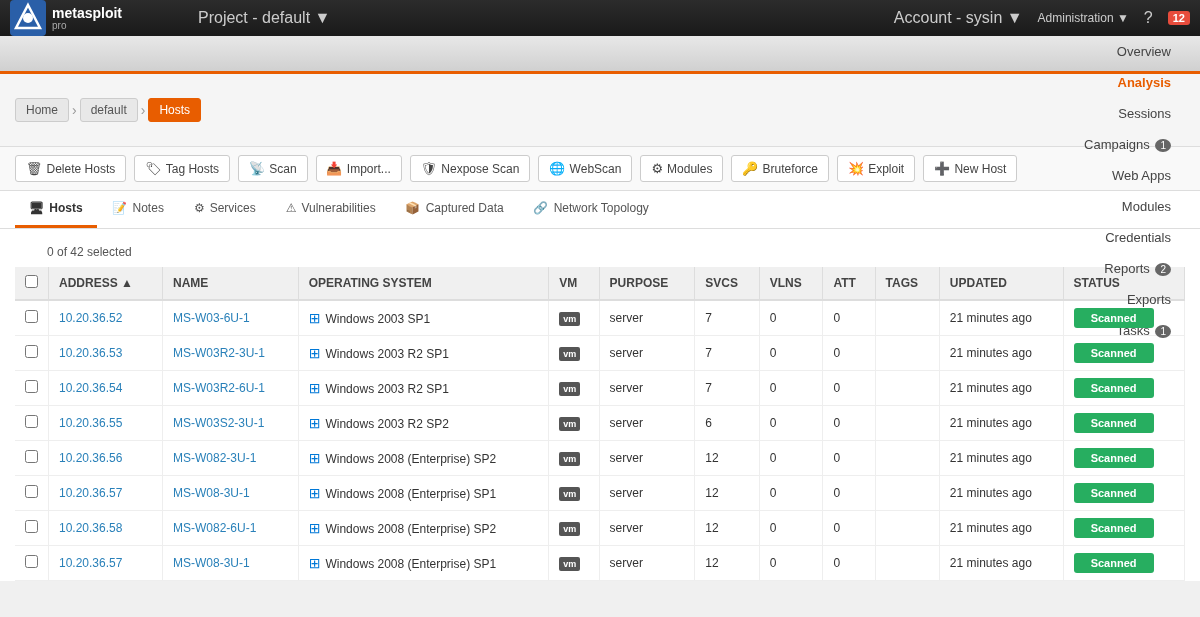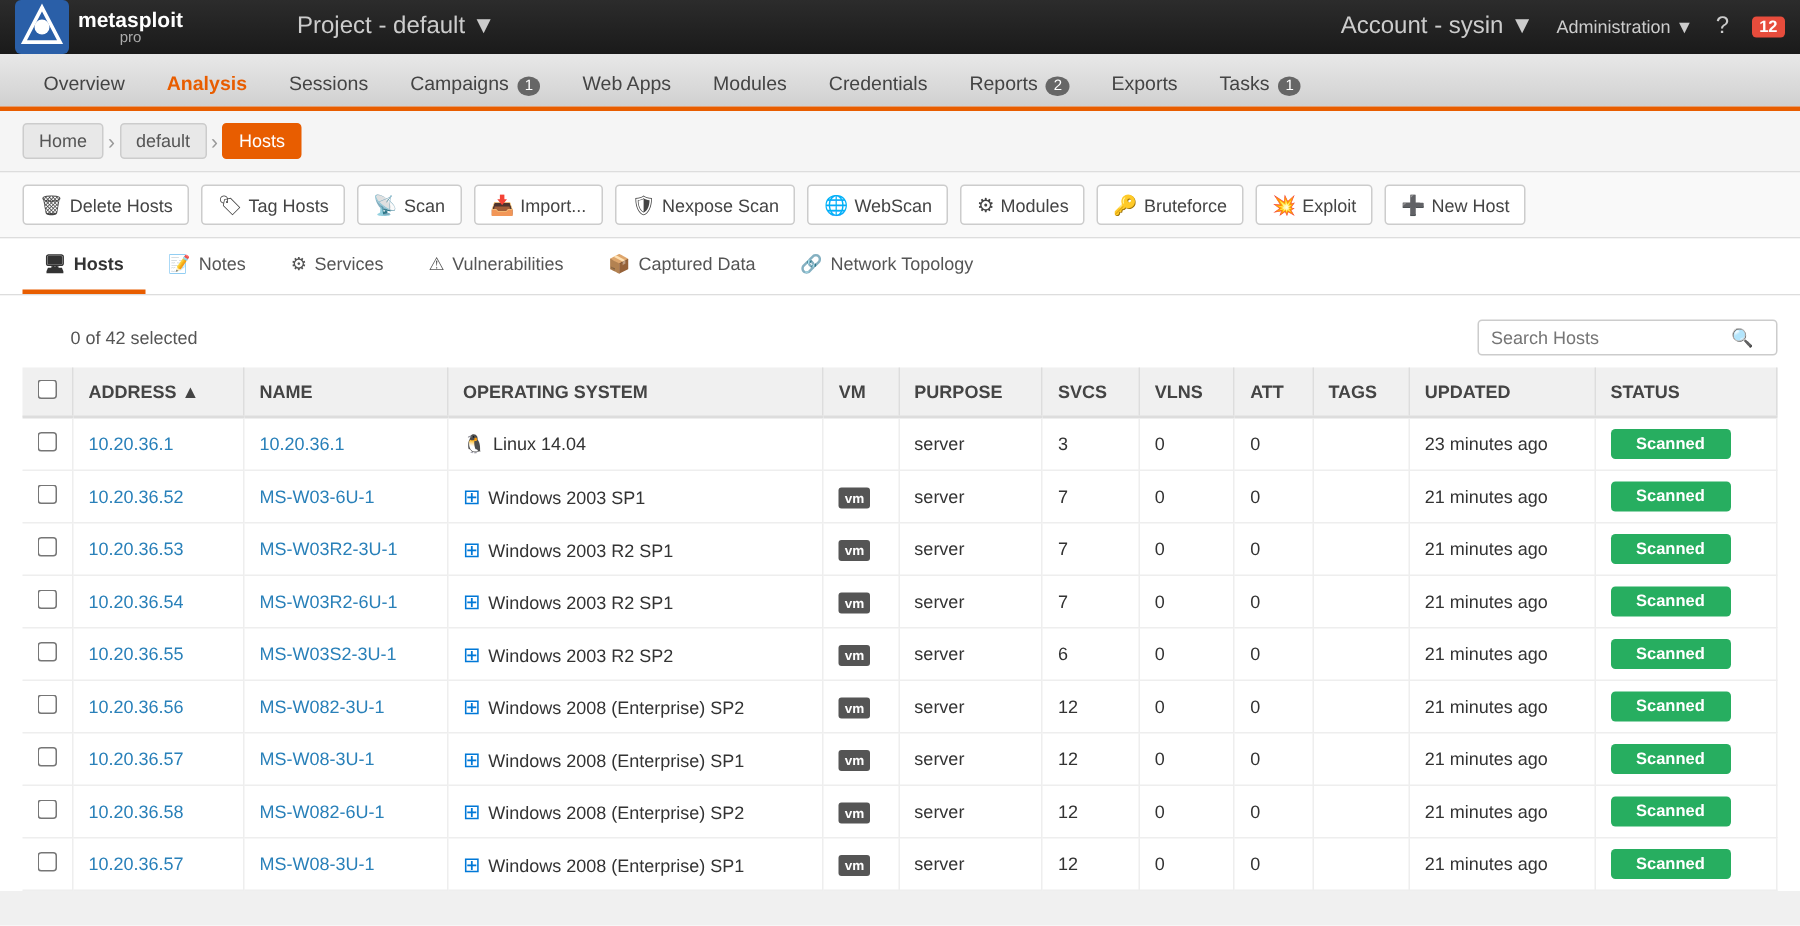--- a/index.html
+++ b/index.html
@@ -10,21 +10,20 @@
       background: linear-gradient(to bottom, #2c2c2c, #1a1a1a);
       display: flex;
       align-items: center;
       height: 36px;
       padding: 0 10px;
     }
     .logo-area {
       display: flex;
       align-items: center;
       margin-right: 20px;
-      text-align: center;
     }
     .logo-icon {
       width: 36px;
       height: 36px;
       margin-right: 6px;
     }
     .logo-pro {
       color: #aaa;
       font-size: 10px;
       display: block;
@@ -40,20 +39,21 @@
     }
 
     
     .nav-bar {
       background: linear-gradient(to bottom, #e8e8e8, #d0d0d0);
       display: flex;
       align-items: flex-end;
       padding: 0 15px;
       border-bottom: 3px solid #e85d00;
       height: 38px;
+      flex-direction: column;
     }
     .nav-item {
       padding: 8px 14px;
       font-size: 13px;
       color: #444;
       cursor: pointer;
       border-radius: 3px 3px 0 0;
       text-decoration: none;
     }
     .nav-item.active {
@@ -65,21 +65,21 @@
       color: white;
       border-radius: 50%;
       padding: 1px 5px;
       font-size: 10px;
       margin-left: 2px;
     }
 
     
     .breadcrumb {
       background: #f5f5f5;
-      padding: 8px 15px;
+      padding: 24px 15px;
       display: flex;
       align-items: center;
       gap: 0;
       border-bottom: 1px solid #ddd;
     }
     .breadcrumb-item {
       padding: 4px 10px;
       font-size: 12px;
       color: #555;
       background: #e8e8e8;
@@ -339,24 +339,20 @@
   </div>
   <div class="tab-item">
     <span>🔗</span>
     <span>Network Topology</span>
   </div>
 </div>
 
 <div class="content">
   <div class="table-header-bar">
     <span class="selection-info">0 of 42 selected</span>
-    <div class="search-box">
-      <input type="text" placeholder="Search Hosts" style="">
-      <span>🔍</span>
-    </div>
   </div>
 
   <table class="hosts-table">
     <thead>
       <tr>
         <th class="checkbox-cell">
           <input type="checkbox" style="">
         </th>
         <th>ADDRESS <span>▲</span></th>
         <th>NAME</th>
@@ -365,34 +361,20 @@
         <th>PURPOSE</th>
         <th>SVCS</th>
         <th>VLNS</th>
         <th>ATT</th>
         <th>TAGS</th>
         <th>UPDATED</th>
         <th>STATUS</th>
       </tr>
     </thead>
     <tbody id="table-body">
-    <tr>
-          <td class="checkbox-cell"><input type="checkbox" style=""></td>
-          <td><a class="link-cell">10.20.36.1</a></td>
-          <td><a class="link-cell">10.20.36.1</a></td>
-          <td><span style="margin-right:5px;">🐧</span>Linux 14.04</td>
-          <td></td>
-          <td>server</td>
-          <td>3</td>
-          <td>0</td>
-          <td>0</td>
-          <td></td>
-          <td>23 minutes ago</td>
-          <td><button class="status-btn">Scanned</button></td>
-        </tr>
         <tr>
           <td class="checkbox-cell"><input type="checkbox" style=""></td>
           <td><a class="link-cell">10.20.36.52</a></td>
           <td><a class="link-cell">MS-W03-6U-1</a></td>
           <td><span style="margin-right:5px;color:#0078d7;font-size:14px;">⊞</span>Windows 2003 SP1</td>
           <td><span class="vm-badge">vm</span></td>
           <td>server</td>
           <td>7</td>
           <td>0</td>
           <td>0</td>

